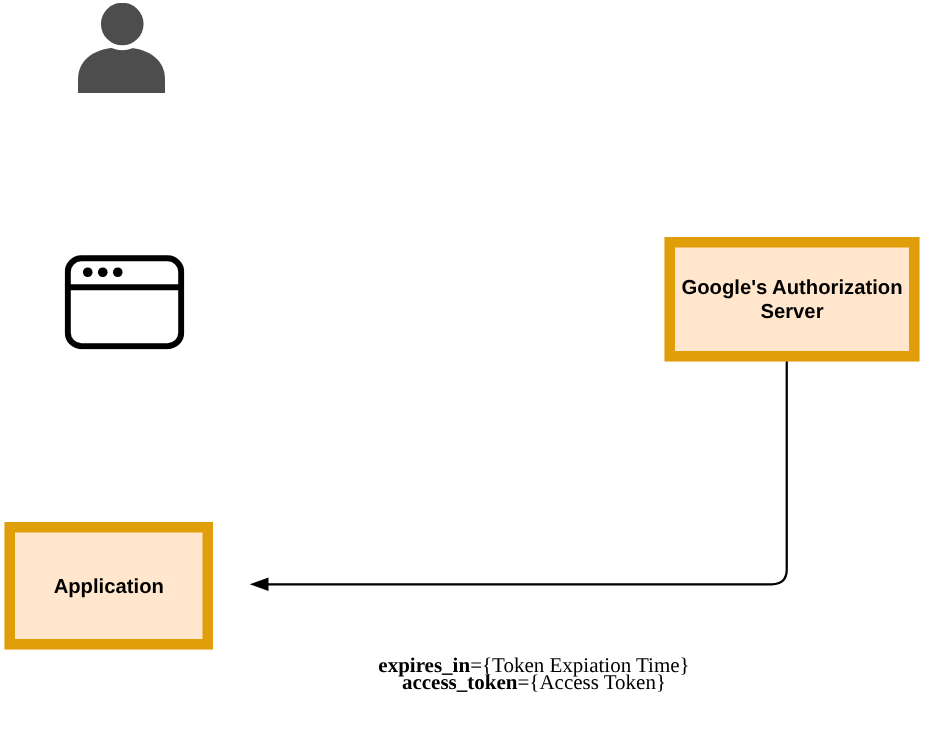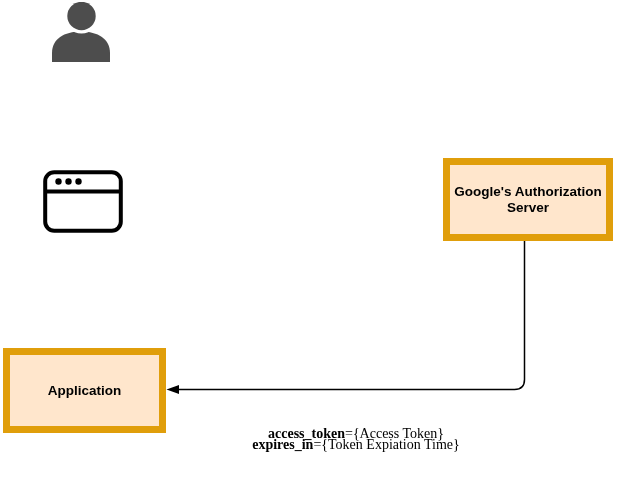--- a/index.html
+++ b/index.html
@@ -29,40 +29,40 @@
     align-items: center;
     justify-content: center;
     text-align: center;
     font-weight: bold;
     font-size: 13.5px;
     line-height: 16px;
     color: var(--line-black);
     padding: 16px 2px;
   }
   .node.auth { left: 443px; top: 158px; width: 170px; height: 83px; }
-  .node.app  { left: 3px;   top: 348px; width: 163px; height: 85px; }
+  .node.app  { left: 3px;   top: 348px; width: 139px; height: 85px; }
   .connector {
     position: absolute;
     left: 0; top: 0;
     width: 618px; height: 490px;
     pointer-events: none;
   }
   .ann {
     position: absolute;
     left: 236px;
     width: 240px;
     text-align: center;
     font-family: "Liberation Serif", serif;
     font-size: 14px;
     line-height: 17px;
     color: var(--line-black);
     white-space: nowrap;
   }
   .ann b { font-weight: bold; }
-  .ann1 { top: 425px; }
+  .ann1 { top: 447px; }
   .ann2 { top: 436px; }
 </style>
 </head>
 <body>
 
 <div class="canvas">
 
   <svg class="icon user" viewBox="0 0 62 60">
     <path d="M2,60 L2,51 C2,37 14,29.5 31,29.5 C48,29.5 60,37 60,51 L60,60 Z" fill="var(--icon-gray)"></path>
     <circle cx="31.5" cy="14" r="17.5" fill="#ffffff"></circle>

